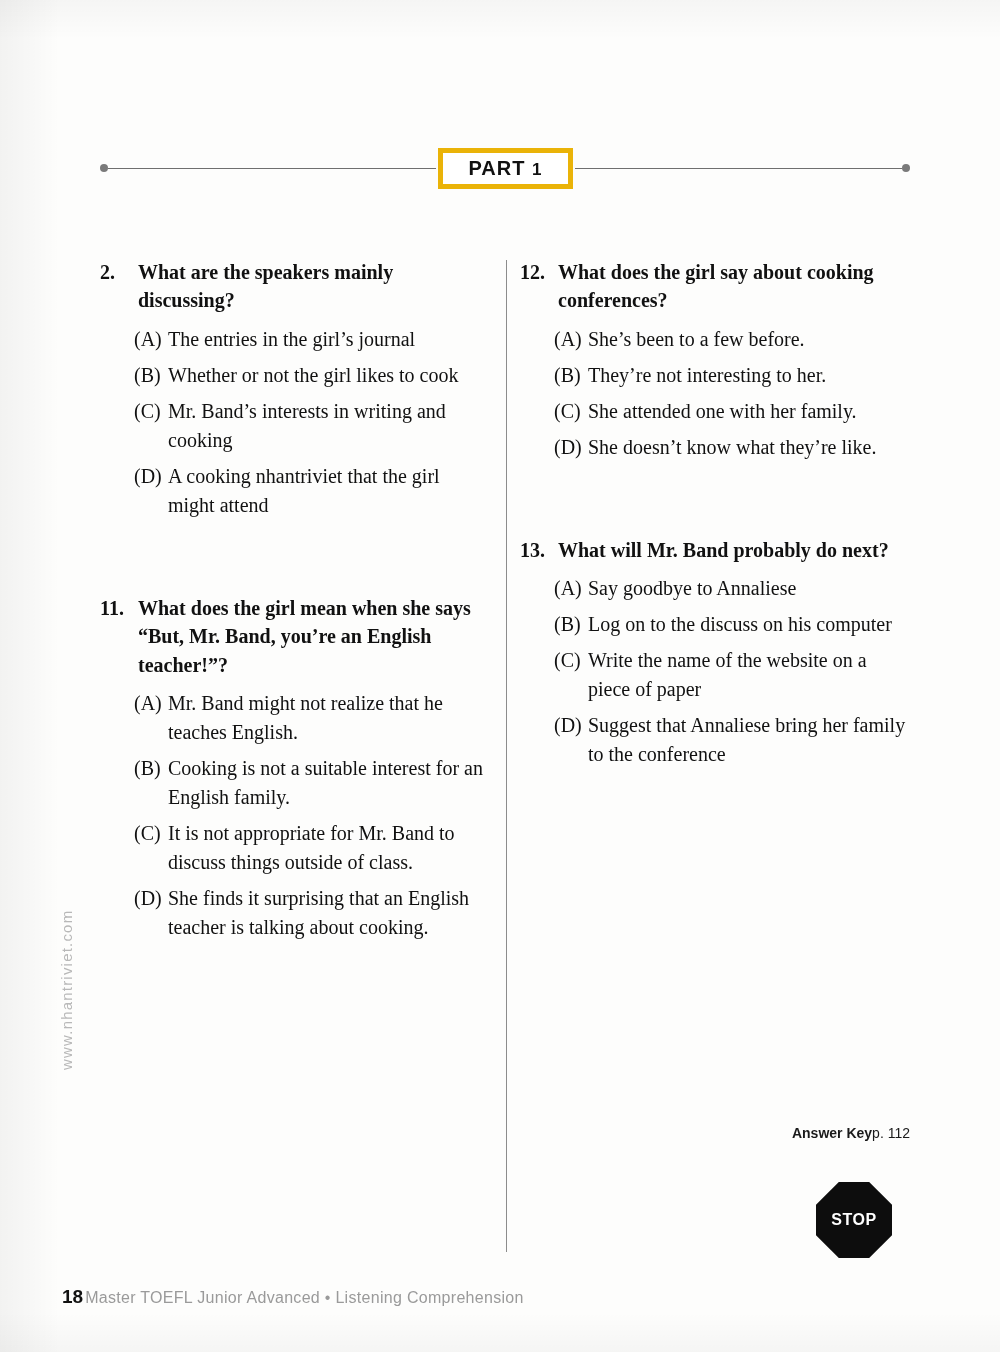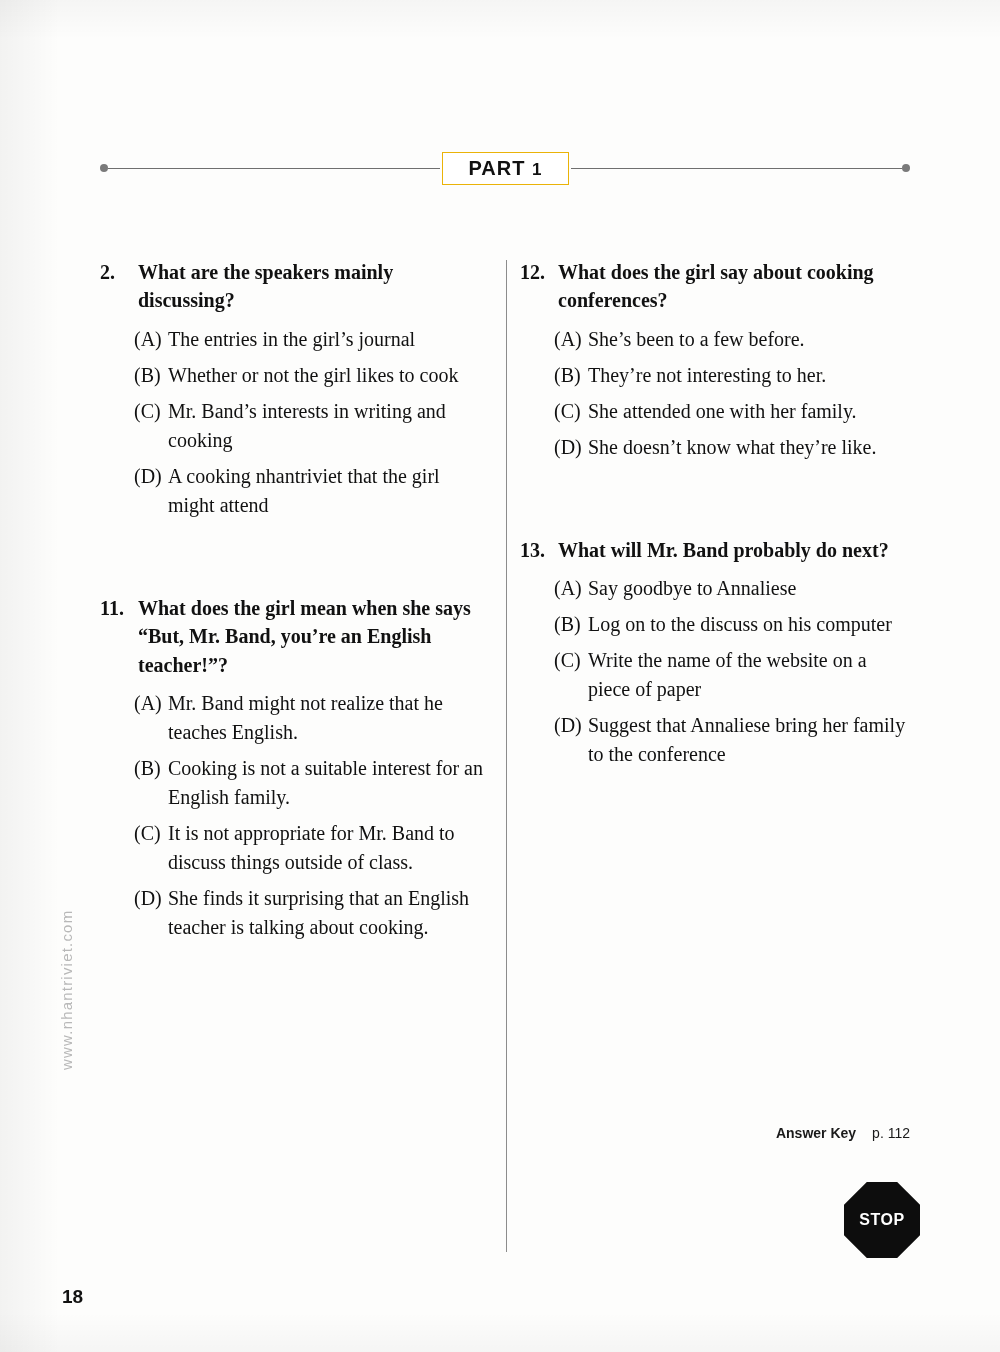--- a/index.html
+++ b/index.html
@@ -51,21 +51,21 @@
   }
   .rule-dot {
     width: 8px;
     height: 8px;
     border-radius: 50%;
     background: #7a7a7a;
     flex: 0 0 auto;
   }
   .part-box {
     flex: 0 0 auto;
-    border: 1px solid #eab308;
+    border: 5px solid #eab308;
     background: #ffffff;
     padding: 5px 26px 6px 26px;
     margin: 0 2px;
     font-family: "Liberation Sans", sans-serif;
     font-weight: bold;
     font-size: 20px;
     letter-spacing: 1px;
     color: #111;
     line-height: 1;
   }
@@ -133,29 +133,28 @@
   .answer-key {
     position: absolute;
     right: 90px;
     top: 1125px;
     font-family: "Liberation Sans", sans-serif;
     font-size: 14px;
     color: #1a1a1a;
     white-space: nowrap;
   }
   .answer-key b { font-weight: bold; }
-  .answer-key .pg { font-weight: normal; margin-left: 16px; }
+  .answer-key .pg { font-weight: normal; margin-left: 0; }
 
   .stop-wrap {
     position: absolute;
     left: 816px;
     top: 1182px;
     width: 92px;
     height: 76px;
-    margin-left: 28px;
   }
   .stop-sign {
     width: 76px;
     height: 76px;
     background: #0d0d0d;
     clip-path: polygon(30% 0%, 70% 0%, 100% 30%, 100% 70%, 70% 100%, 30% 100%, 0% 70%, 0% 30%);
     display: flex;
     align-items: center;
     justify-content: center;
   }
@@ -333,17 +332,18 @@
   </div>
 
   <div class="stop-wrap">
     <div class="stop-sign">
       <span>STOP</span>
     </div>
   </div>
 
   <div class="footer">
     <span class="footer-page">18</span>
+    <span class="footer-title">Master TOEFL Junior Advanced  •  Listening Comprehension</span>
   </div>
 
   <div class="watermark">www.nhantriviet.com</div>
 
 </div>
 
 </body></html>

